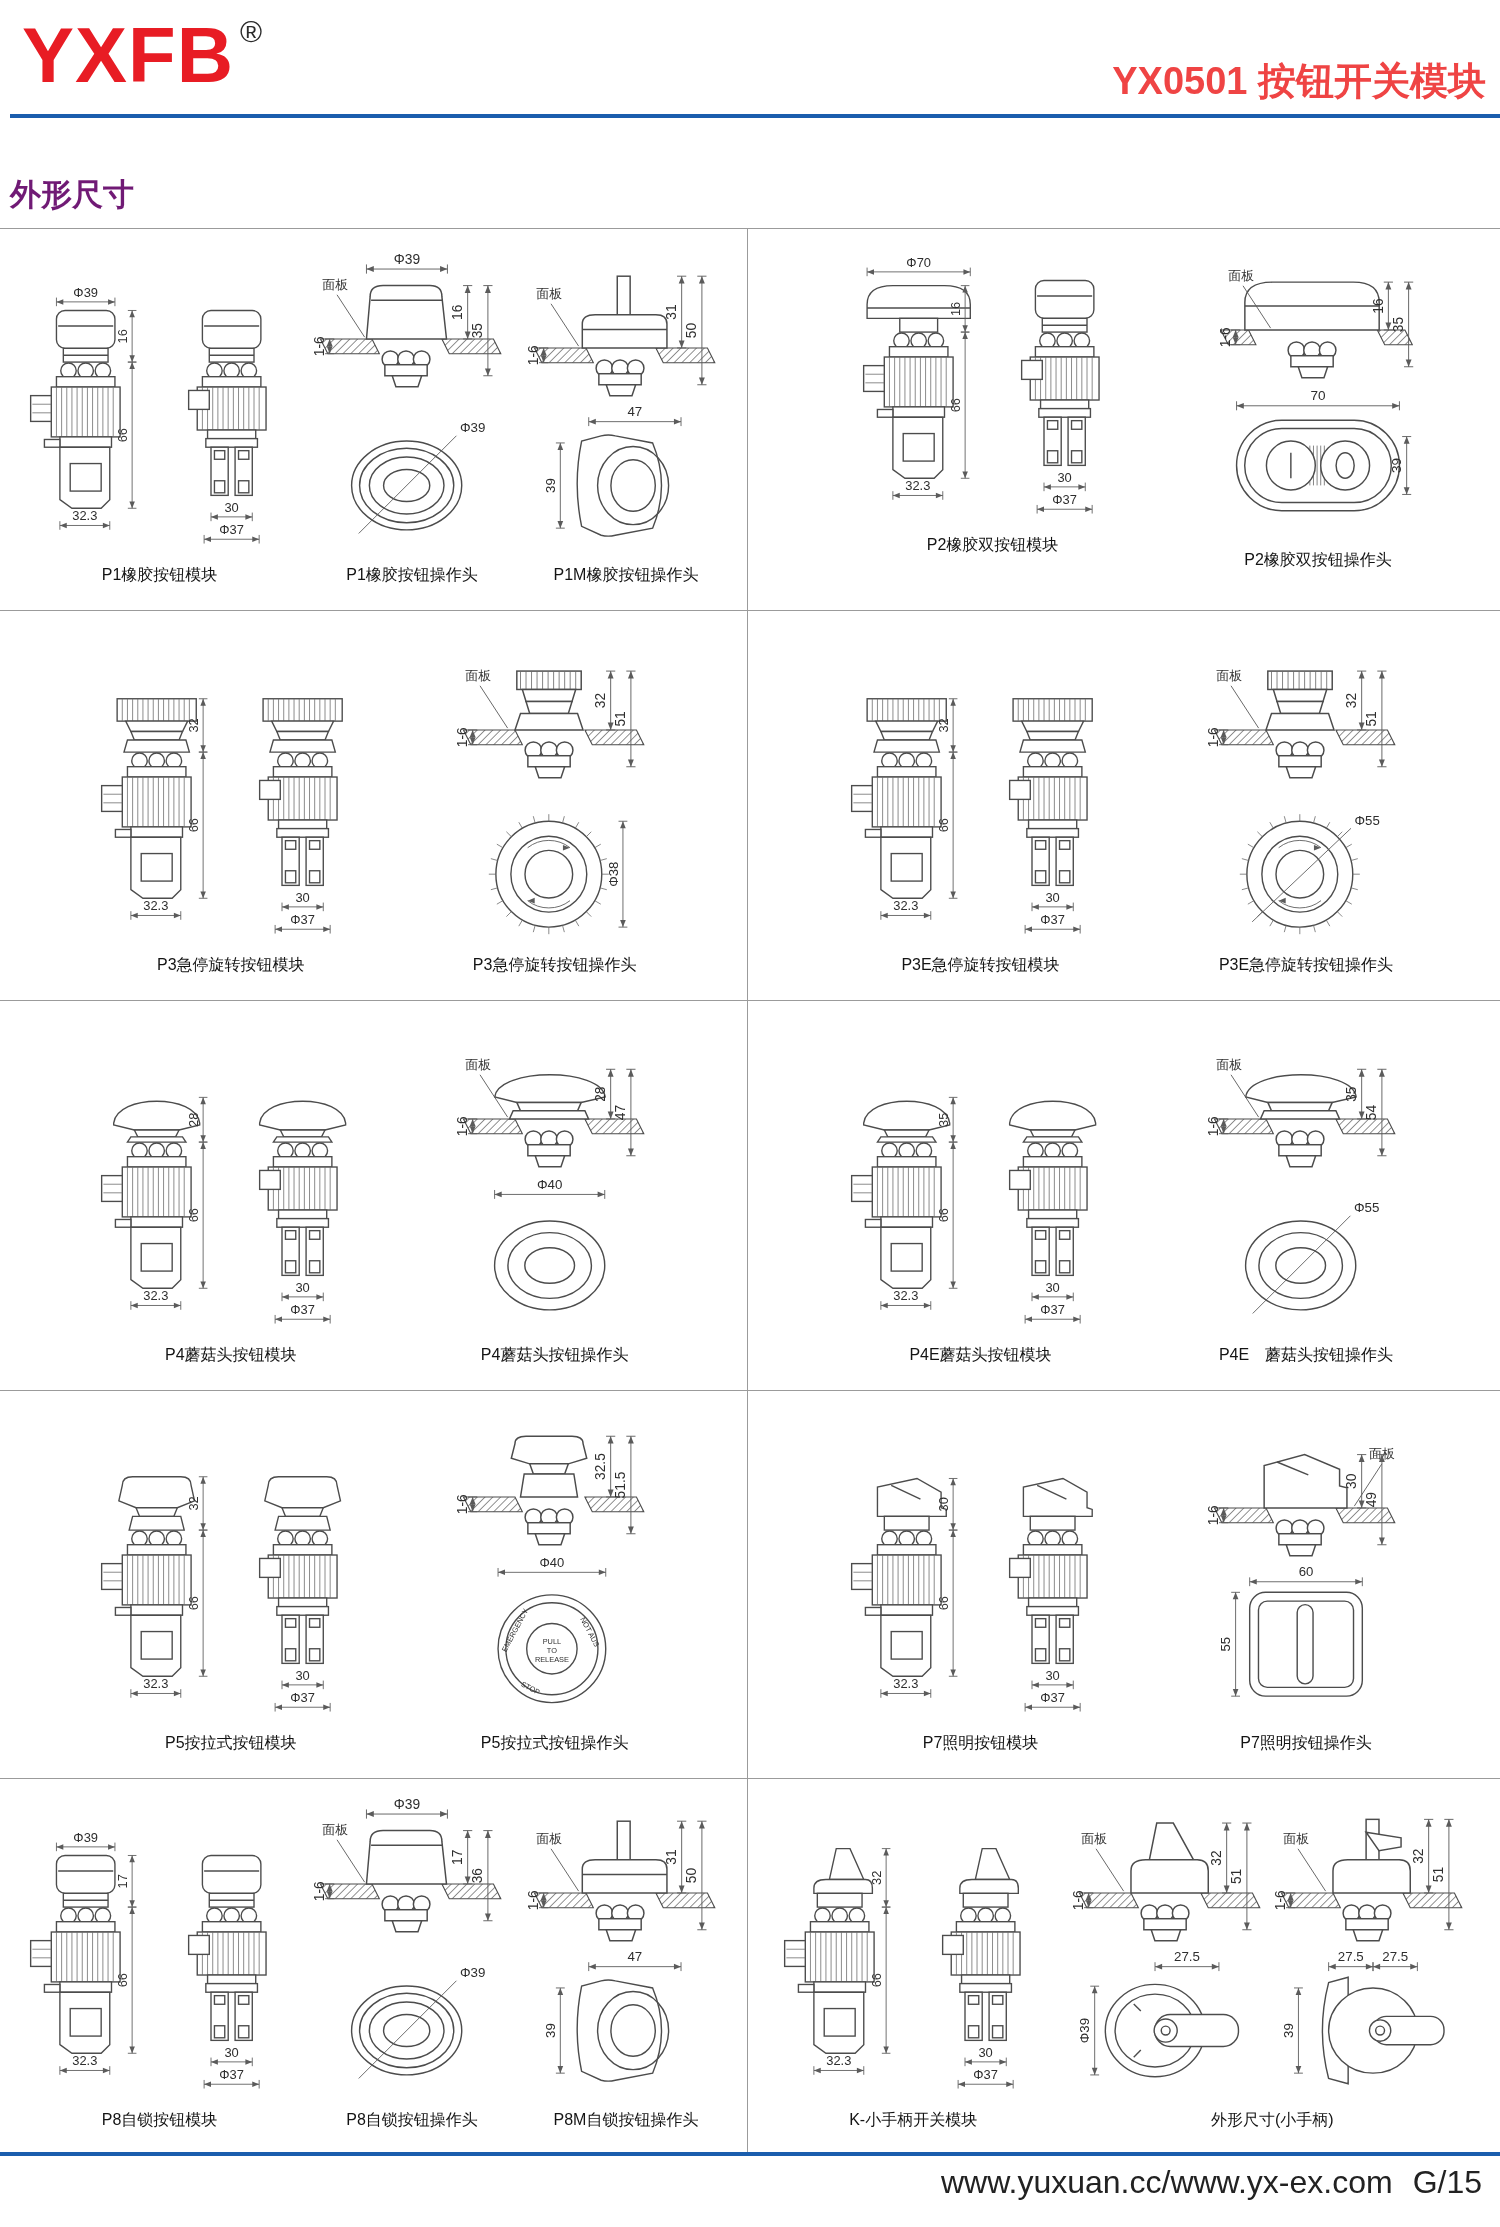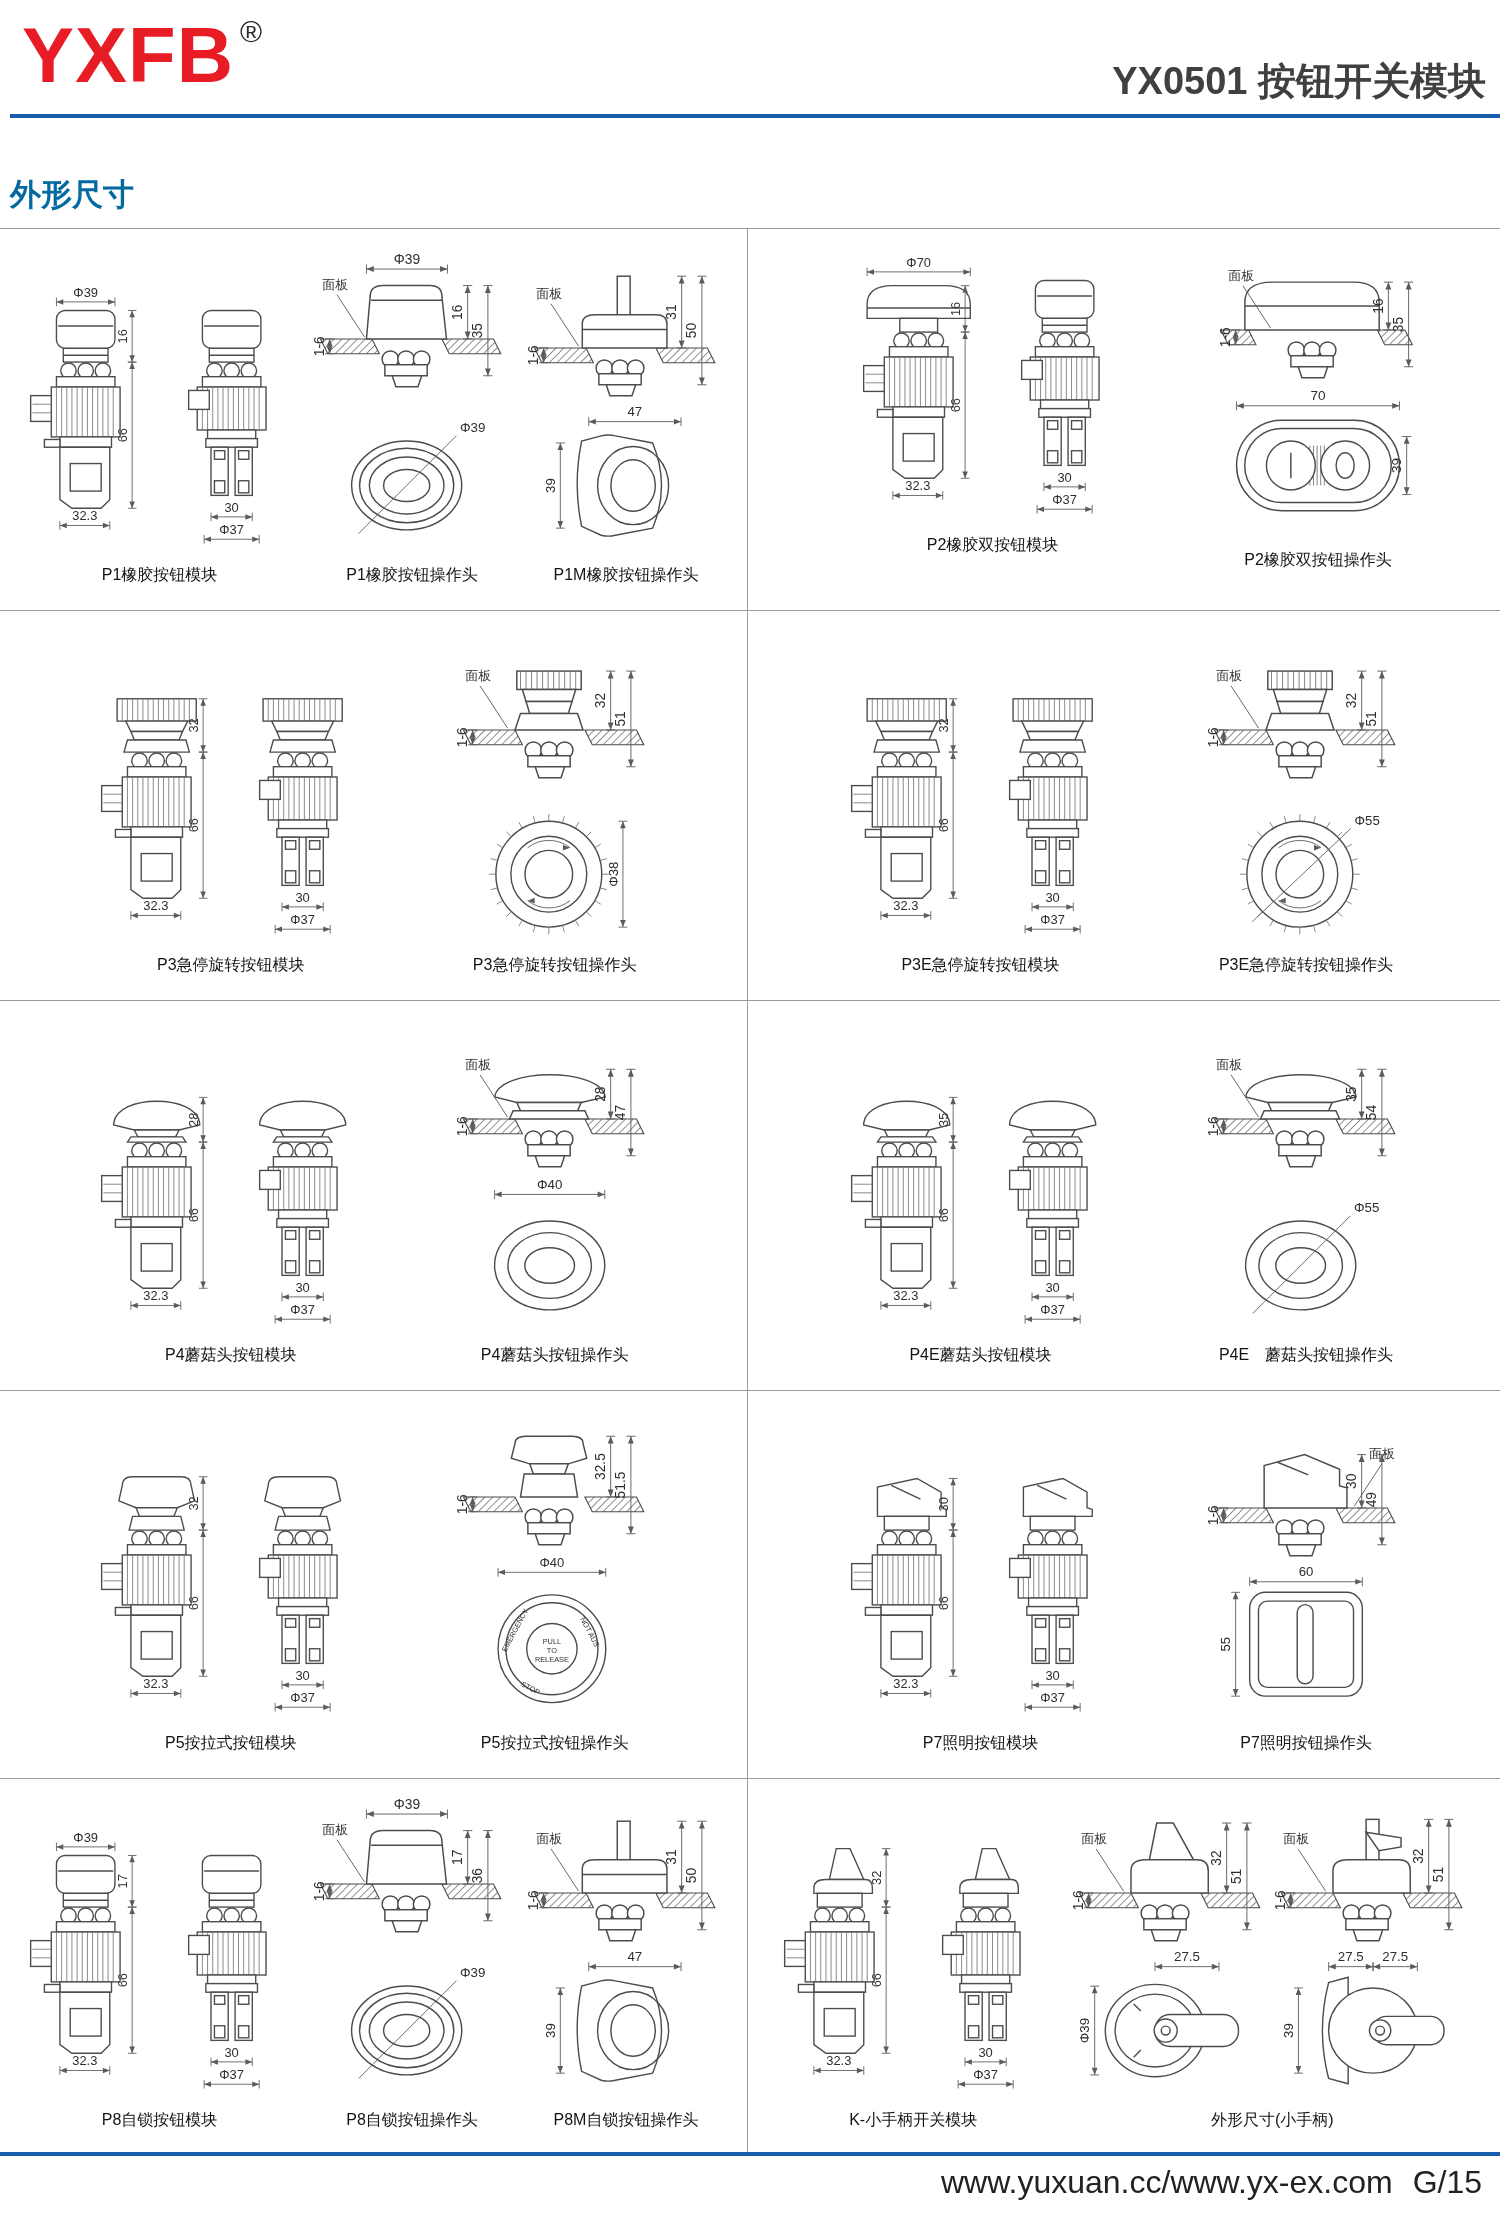--- a/index.html
+++ b/index.html
@@ -3,25 +3,25 @@
 <meta charset="utf-8">
 <style>
   html,body{margin:0;padding:0;background:#ffffff;}
   .page{position:relative;width:1500px;height:2227px;background:#fff;overflow:hidden;
         font-family:"Liberation Sans","DejaVu Sans",sans-serif;color:#222;}
   
   .logo{position:absolute;left:22px;top:16px;font-size:78px;font-weight:bold;
         color:#e81c24;letter-spacing:1px;line-height:1;}
   .logo .reg{display:inline-block;font-size:30px;color:#2b2b2b;font-weight:normal;
         position:relative;top:-40px;margin-left:6px;}
-  .doc-title{position:absolute;right:14px;top:56px;font-size:38px;font-weight:bold;color:#404040;}
+  .doc-title{position:absolute;right:14px;top:56px;font-size:38px;font-weight:bold;color:#ef4444;}
   .rule{position:absolute;left:10px;right:0;height:4px;background:#1a5dad;}
   .rule-top{top:114px;}
   .rule-bottom{top:2152px;left:0;}
-  .section-title{position:absolute;left:10px;top:174px;font-size:31px;font-weight:bold;color:#0369a1;}
+  .section-title{position:absolute;left:10px;top:174px;font-size:31px;font-weight:bold;color:#701a75;}
   
   .hline{position:absolute;left:0;right:0;height:1px;background:#9b9b9b;}
   .vline{position:absolute;left:747px;top:228px;width:1px;height:1927px;background:#9b9b9b;}
   
   .cell{position:absolute;display:flex;align-items:flex-end;justify-content:space-evenly;
         box-sizing:border-box;padding:6px 6px 24px;}
   .group{display:flex;flex-direction:column;align-items:center;flex-shrink:0;}
   .views{display:flex;}
   .views.row{flex-direction:row;align-items:flex-end;gap:4px;}
   .views.col{flex-direction:column;align-items:center;gap:6px;}

